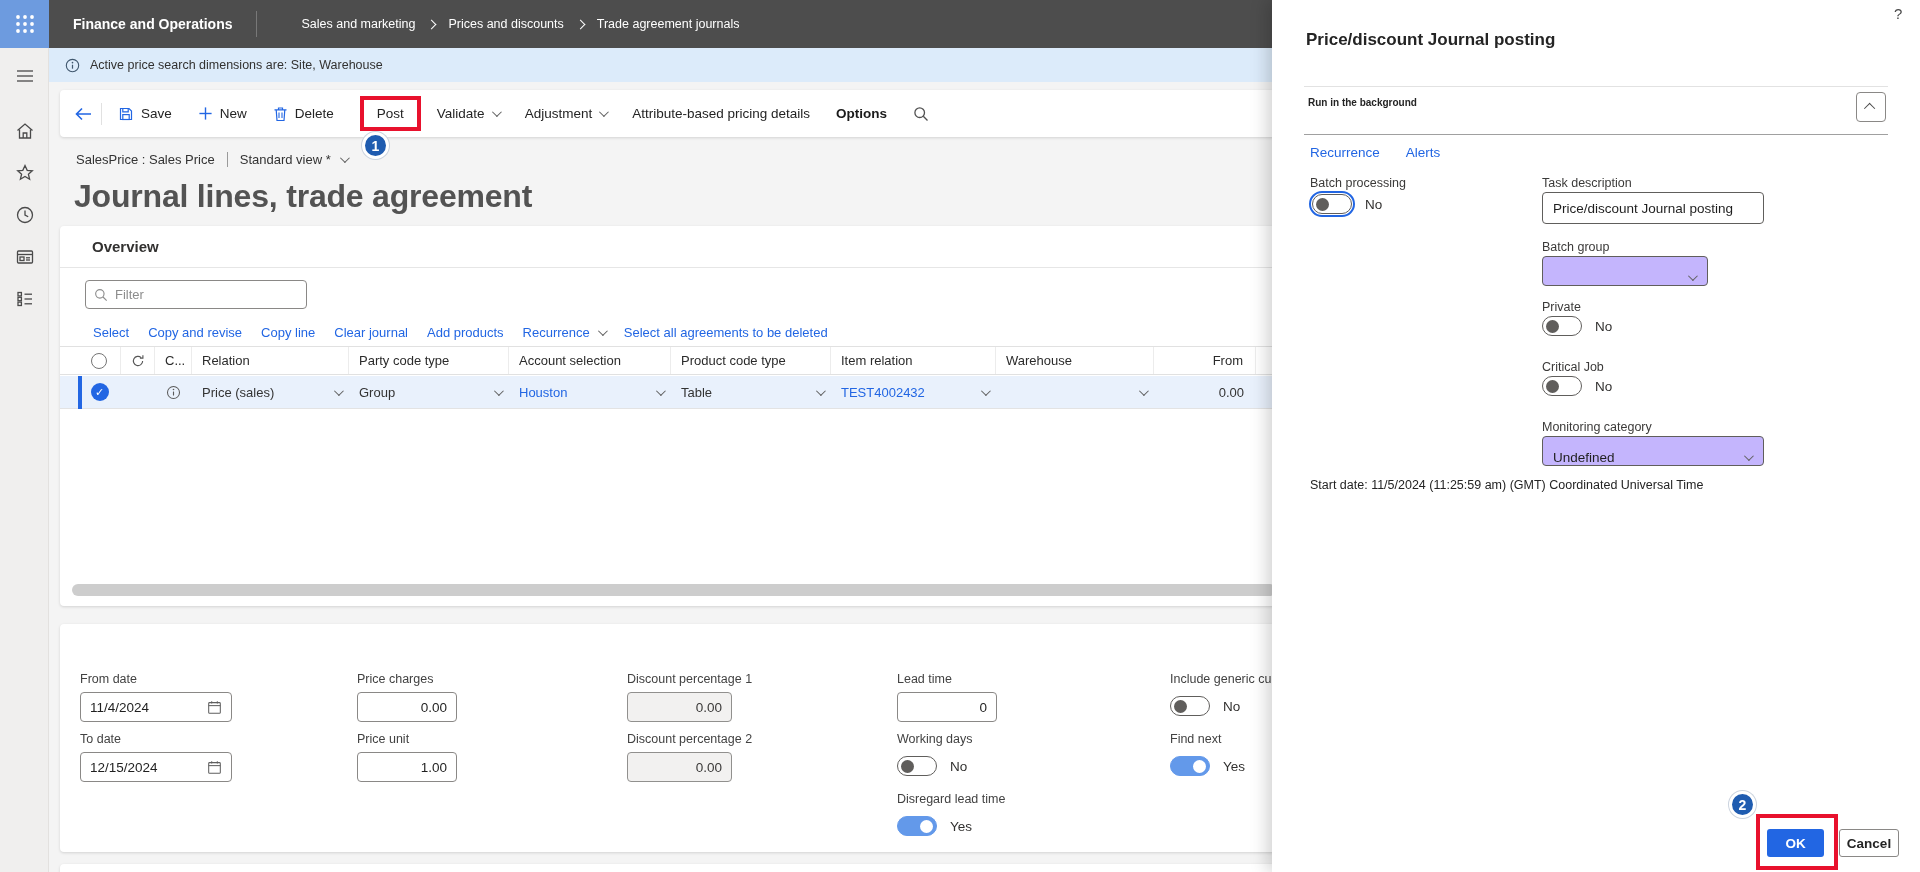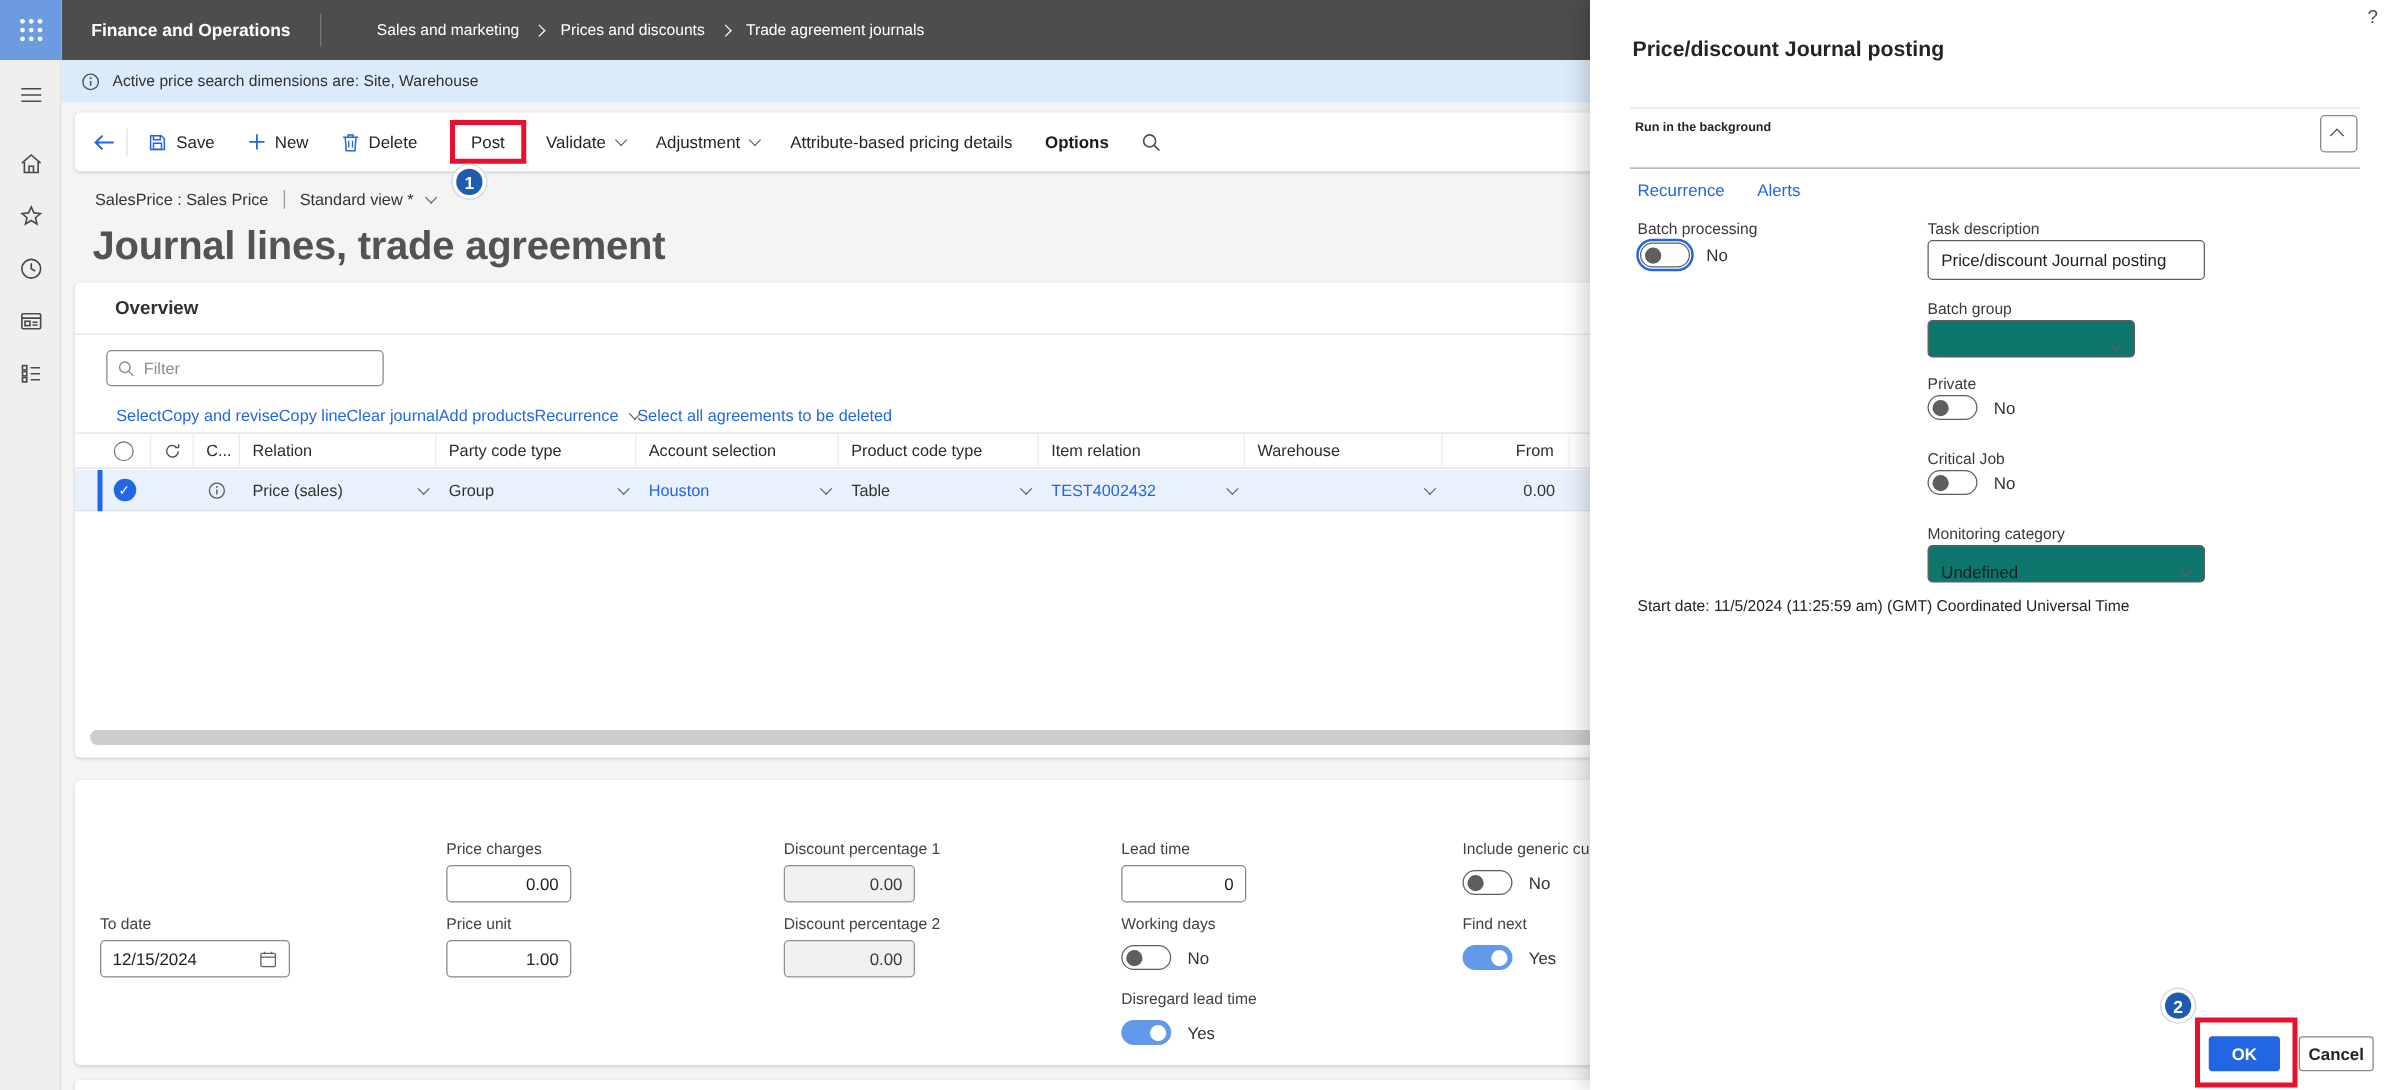--- a/index.html
+++ b/index.html
@@ -40,21 +40,21 @@
   
   .pagectx { position: absolute; left: 76px; top: 152px; display: flex; align-items: center; font-size: 13px; color: #333; }
   .ctx-sep { width: 1px; height: 15px; background: #9a9a9a; margin: 0 12px; }
   .viewsel { display: flex; align-items: center; gap: 9px; cursor: pointer; }
   .page-title { position: absolute; left: 74px; top: 178px; font-size: 32px; font-weight: 700; color: #535353; letter-spacing: -0.2px; }
   
   .overview-card { left: 60px; top: 226px; width: 1230px; height: 380px; }
   .filterbox { position: absolute; left: 25px; top: 54px; width: 222px; height: 29px; border: 1px solid #8a8886; border-radius: 4px; display: flex; align-items: center; padding: 0 8px; gap: 7px; background: #fff; }
   .filterbox input { border: none; outline: none; flex: 1; font-size: 13px; font-family: "Liberation Sans", sans-serif; color: #242424; background: transparent; }
   .filterbox input::placeholder { color: #8d8d8d; }
-  .grid-links { position: absolute; left: 33px; top: 99px; display: flex; align-items: center; font-size: 13px; color: #2266E3; }
+  .grid-links { position: absolute; left: 33px; top: 99px; display: flex; align-items: center; gap: 19px; font-size: 13px; color: #2266E3; }
   .grid-links span { cursor: pointer; white-space: nowrap; }
   .glink-dd { display: flex; align-items: center; gap: 8px; }
   .glink-dd .chev { border-color: #616161; }
   .ghead { position: absolute; left: 0; top: 120px; width: 1230px; height: 29px; border-top: 1px solid #e1e1e1; border-bottom: 1px solid #e1e1e1; display: flex; padding-left: 18px; }
   .gh { display: flex; align-items: center; font-size: 13px; color: #2b2b2b; padding-left: 10px; border-right: 1px solid #ececec; height: 100%; }
   .gh.center { justify-content: center; padding-left: 0; }
   .gh.right { justify-content: flex-end; padding-right: 12px; }
   .grow { position: absolute; left: 0; top: 150px; width: 1230px; height: 33px; background: #e9f1fc; border-bottom: 1px solid #e3e3e3; display: flex; padding-left: 18px; cursor: pointer; }
   .gc { display: flex; align-items: center; font-size: 13px; color: #333; padding: 0 8px 0 10px; height: 100%; position: relative; }
   .gc .chev { margin-left: auto; }
@@ -86,21 +86,21 @@
   .panel-title { position: absolute; left: 34px; top: 30px; font-size: 17px; font-weight: 700; color: #242424; }
   .pdiv { position: absolute; left: 32px; width: 584px; border-top: 1px solid #e2e2e2; }
   .pdiv.dark { border-top-color: #a0a0a0; }
   .psec { position: absolute; left: 36px; top: 97px; font-size: 10px; font-weight: 700; color: #242424; }
   .collapse-btn { position: absolute; left: 584px; top: 92px; width: 30px; height: 30px; border: 1px solid #8a8886; border-radius: 4px; display: flex; align-items: center; justify-content: center; cursor: pointer; background: #fff; }
   .ptabs { position: absolute; left: 38px; top: 145px; display: flex; gap: 26px; font-size: 13.5px; color: #2266E3; }
   .ptabs span { cursor: pointer; }
   .pl { position: absolute; font-size: 12.5px; color: #3b3a39; white-space: nowrap; }
   .pinp { position: absolute; height: 32px; border: 1px solid #605e5c; border-radius: 4px; background: #fff; font-size: 13.5px; color: #1f1f1f; display: flex; align-items: center; padding: 0 10px; }
   .pinp input { border: none; outline: none; width: 100%; font-size: 13.5px; font-family: "Liberation Sans", sans-serif; color: #1f1f1f; background: transparent; }
-  .pdd { position: absolute; height: 30px; border: 1px solid #605e5c; border-radius: 4px; background: #0f766e; font-size: 13.5px; color: #1f1f1f; display: flex; align-items: center; padding: 12px 30px 0 10px; cursor: pointer; }
+  .pdd { position: absolute; height: 30px; border: 1px solid #605e5c; border-radius: 4px; background: #c4b5fd; font-size: 13.5px; color: #1f1f1f; display: flex; align-items: center; padding: 12px 30px 0 10px; cursor: pointer; }
   .pdd .chev { position: absolute; right: 12px; }
   .pnote { position: absolute; left: 38px; top: 478px; font-size: 12.5px; color: #242424; }
   .ok-box { position: absolute; left: 484px; top: 814px; width: 82px; height: 56px; border: 4px solid #e8112d; z-index: 11; pointer-events: none; }
   .btn { position: absolute; height: 28px; border-radius: 3px; font-size: 13.5px; display: flex; align-items: center; justify-content: center; cursor: pointer; font-family: "Liberation Sans", sans-serif; }
   .btn.primary { left: 495px; top: 829px; width: 57px; background: #2266E3; color: #fff; font-weight: 700; border: none; }
   .btn.secondary { left: 567px; top: 829px; width: 60px; background: #fff; color: #242424; font-weight: 600; border: 1px solid #8a8886; }
 </style>
 </head>
 <body>
 
@@ -336,20 +336,32 @@
       <div class="gc right" style="width:102px">
         <span>0.00</span>
       </div>
     </div>
 
     <div class="hscroll"></div>
   </div>
 
   <div class="card details-card">
 
+    <div class="fg" style="left:20px; top:48px; width:152px;">
+      <div class="lbl">From date</div>
+      <div class="inp">
+        <span>11/4/2024</span>
+        <svg class="cal" width="15" height="15" viewBox="0 0 16 16">
+          <rect x="1.8" y="2.8" width="12.4" height="11.4" rx="1" fill="none" stroke="#5f5f5f" stroke-width="1.1"></rect>
+          <line x1="1.8" y1="6" x2="14.2" y2="6" stroke="#5f5f5f" stroke-width="1.1"></line>
+          <line x1="5" y1="1.4" x2="5" y2="3.6" stroke="#5f5f5f" stroke-width="1.1"></line>
+          <line x1="11" y1="1.4" x2="11" y2="3.6" stroke="#5f5f5f" stroke-width="1.1"></line>
+        </svg>
+      </div>
+    </div>
     <div class="fg" style="left:20px; top:108px; width:152px;">
       <div class="lbl">To date</div>
       <div class="inp">
         <span>12/15/2024</span>
         <svg class="cal" width="15" height="15" viewBox="0 0 16 16">
           <rect x="1.8" y="2.8" width="12.4" height="11.4" rx="1" fill="none" stroke="#5f5f5f" stroke-width="1.1"></rect>
           <line x1="1.8" y1="6" x2="14.2" y2="6" stroke="#5f5f5f" stroke-width="1.1"></line>
           <line x1="5" y1="1.4" x2="5" y2="3.6" stroke="#5f5f5f" stroke-width="1.1"></line>
           <line x1="11" y1="1.4" x2="11" y2="3.6" stroke="#5f5f5f" stroke-width="1.1"></line>
         </svg>

